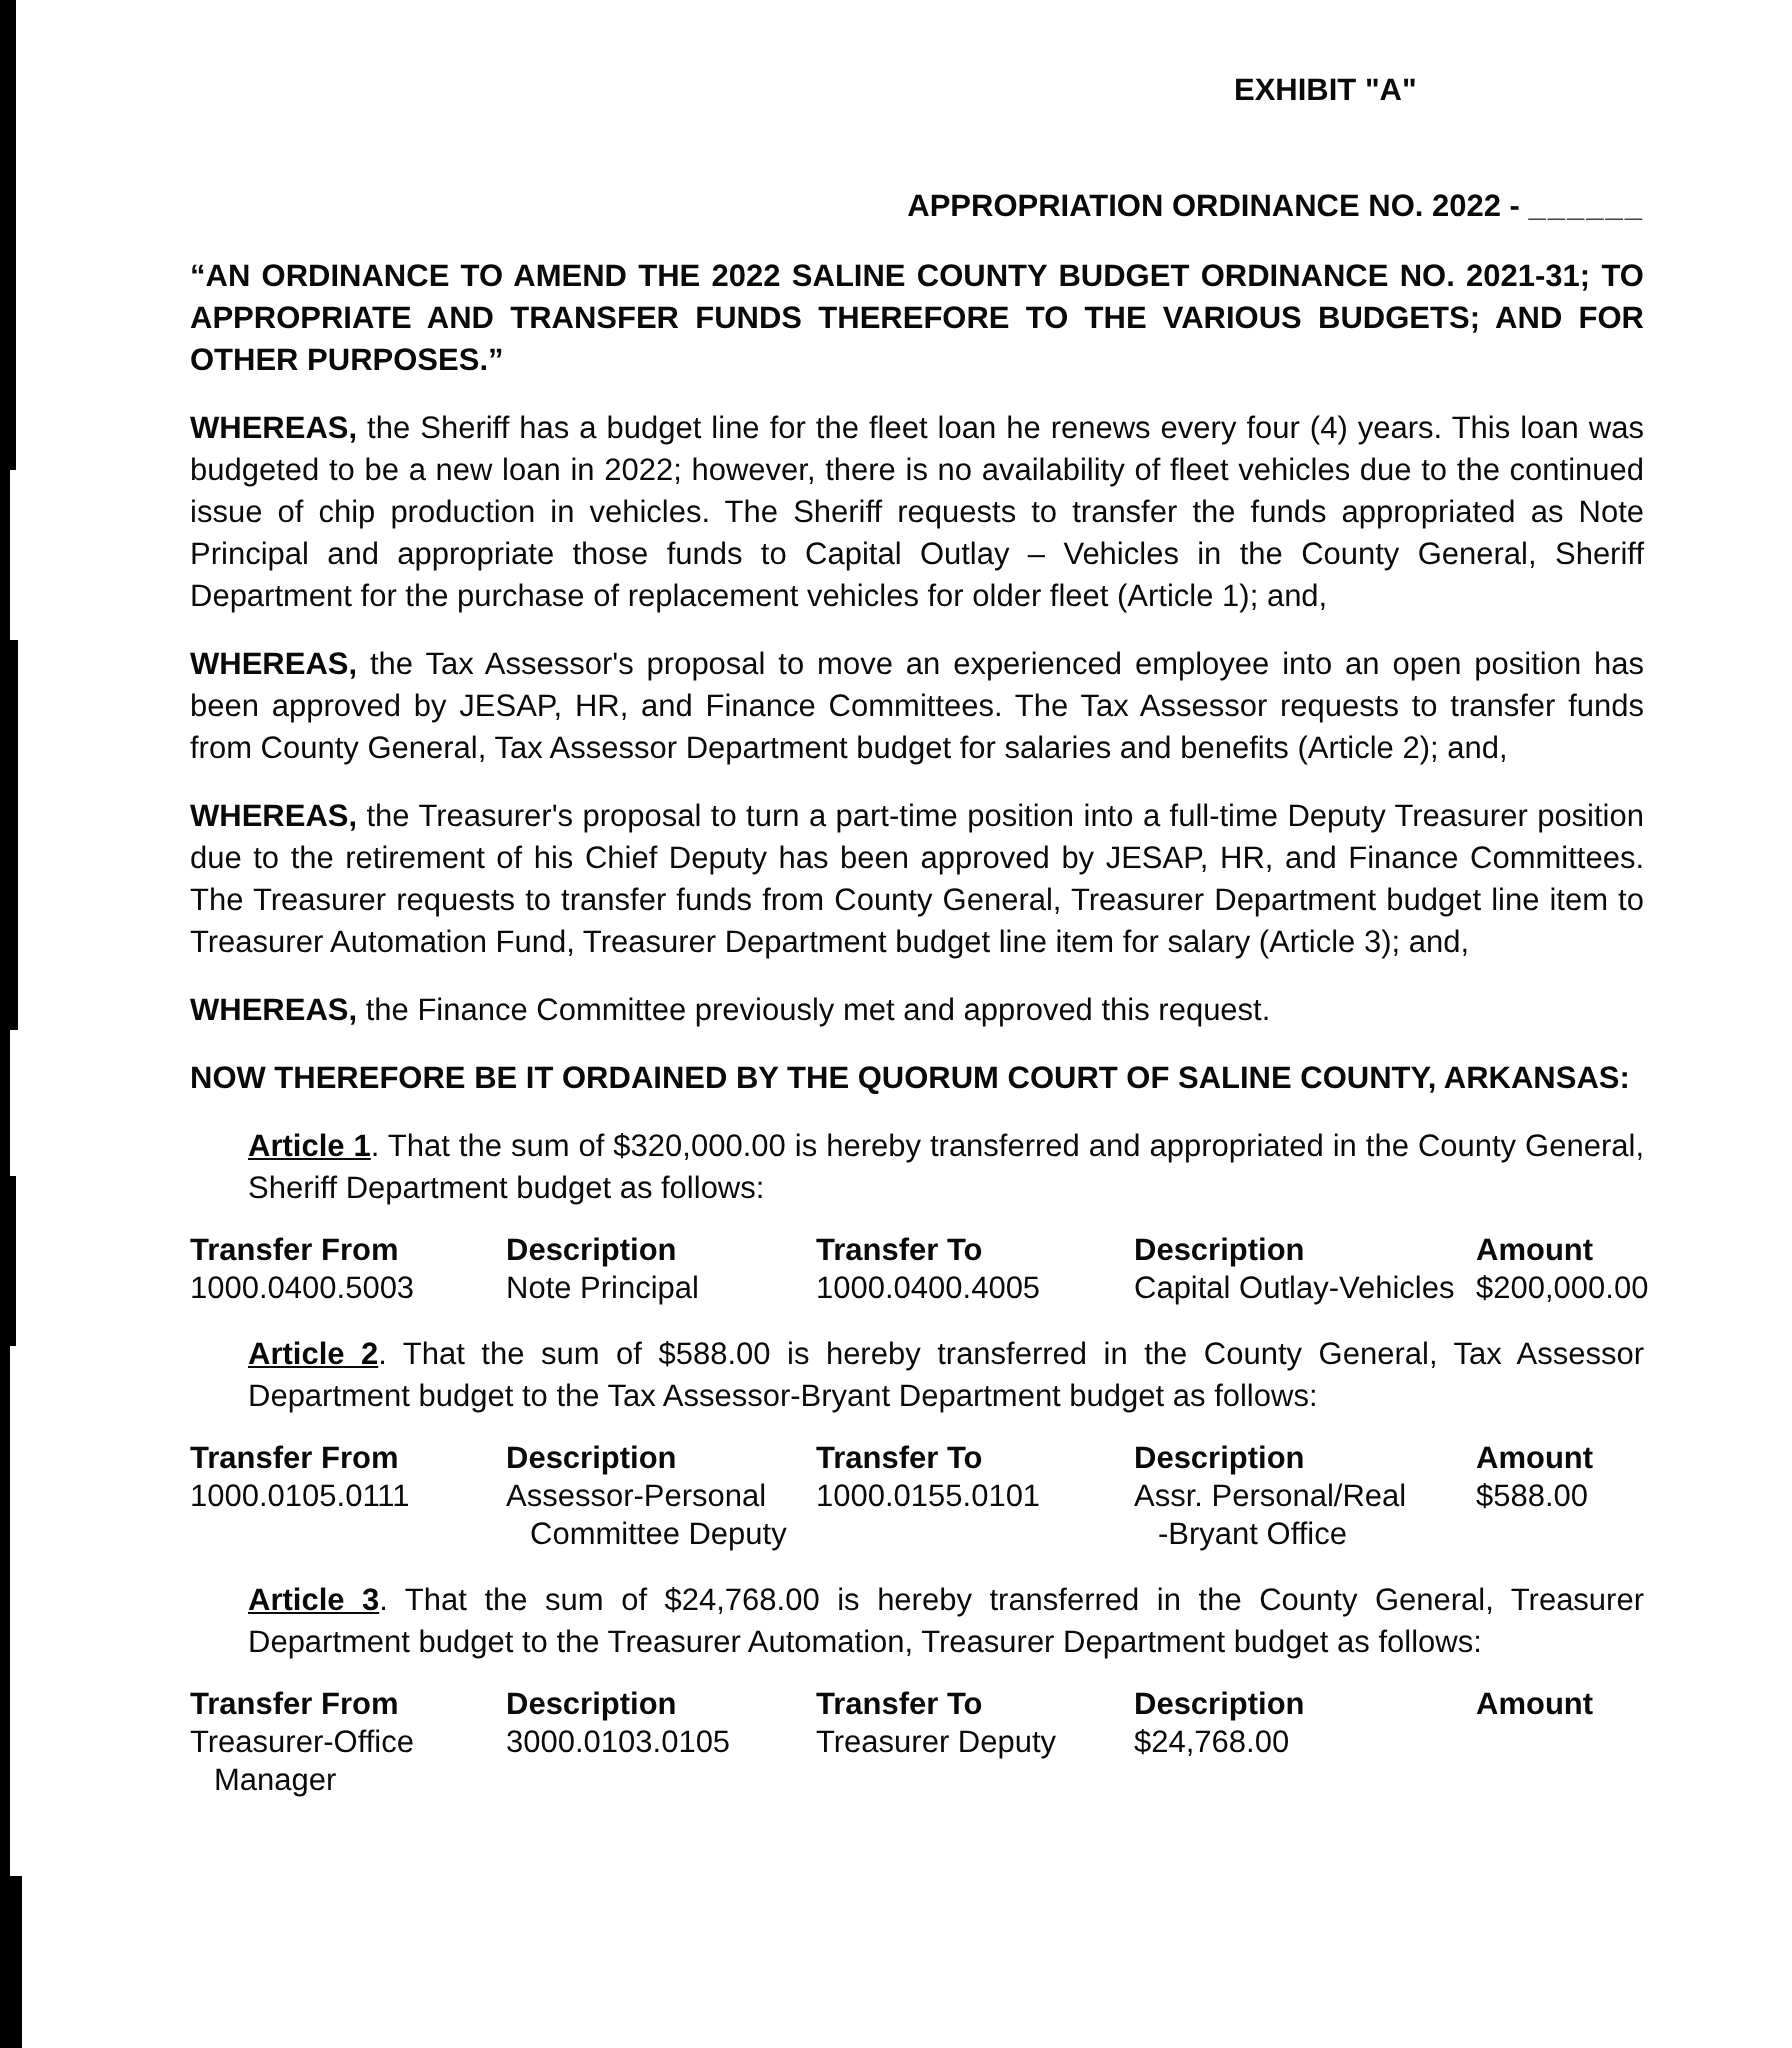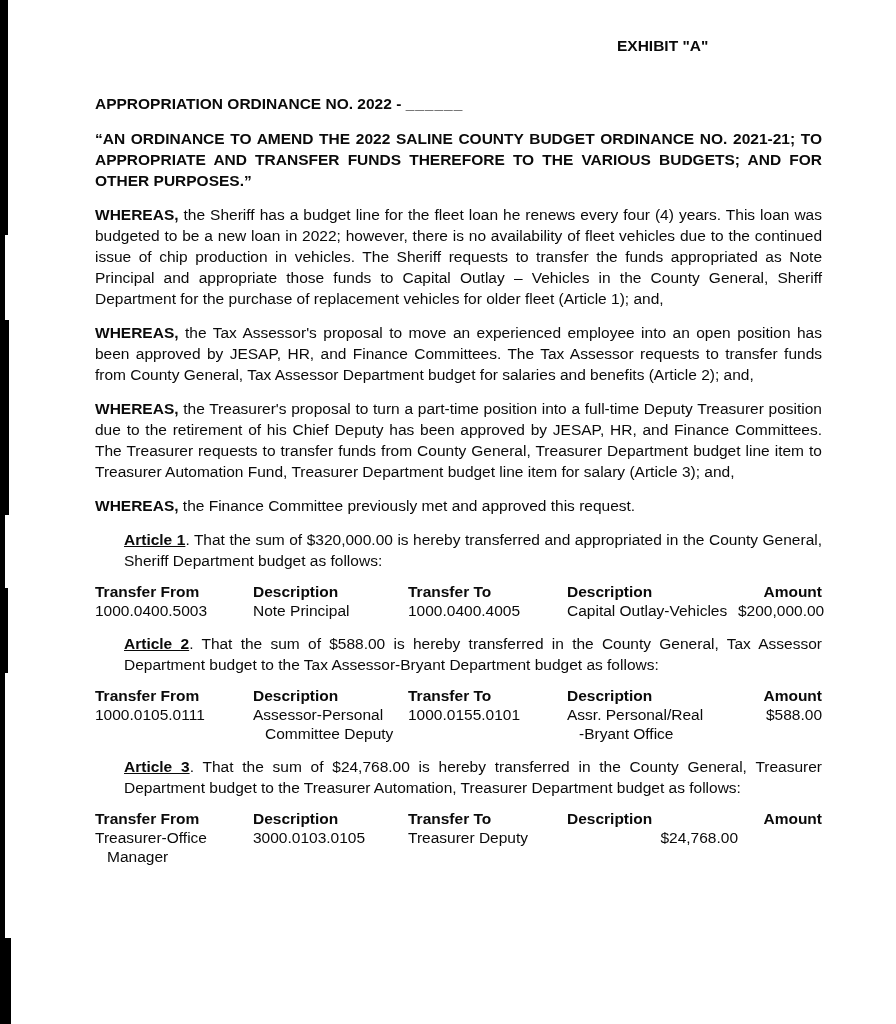--- a/index.html
+++ b/index.html
@@ -17,34 +17,34 @@
   .b3 { top:588px; height:85px;  width:8px; }
   .b4 { top:938px; height:86px;  width:11px; }
 
   .page { position:absolute; left:95px; top:35px; width:727px; }
 
   .bold { font-weight:bold; }
   .jtxt { text-align:justify; }
   p { margin:0 0 13px 0; }
 
   .exhibit { font-weight:bold; padding-left:522px; margin-bottom:37px; white-space:nowrap; }
-  .doc-title { text-align:left; font-weight:bold; margin-bottom:14px; }
+  .doc-title { text-align:right; font-weight:bold; margin-bottom:14px; }
   .doc-title .blank { letter-spacing:1px; }
 
   .article-label { font-weight:bold; text-decoration:underline; }
   .article-para { margin-bottom:11px;margin-left:29px; }
 
   .xfer-table {
     display:grid;
     grid-template-columns:158px 155px 159px 171px 84px;
     line-height:19px;
     margin-bottom:13px;
   }
   .xfer-table .hdr { font-weight:bold; }
-  .xfer-table .num { text-align:right; }
+  .xfer-table .num { }
   .cell .l2 { padding-left:12px; }
   .t-last { margin-bottom:0; }
 </style>
 </head>
 <body>
 
 <div class="scan-strip"></div>
 <div class="bump b1"></div>
 <div class="bump b2"></div>
 <div class="bump b3"></div>
@@ -52,30 +52,31 @@
 
 <div class="page">
 
   <div class="exhibit">EXHIBIT "A"</div>
 
   <div class="doc-title">
     <span>APPROPRIATION ORDINANCE NO. 2022 - </span><span class="blank">______</span>
   </div>
 
 
-  <p class="bold jtxt">“AN ORDINANCE TO AMEND THE 2022 SALINE COUNTY BUDGET ORDINANCE NO. 2021-21; TO APPROPRIATE AND TRANSFER FUNDS THEREFORE TO THE VARIOUS BUDGETS; AND FOR OTHER PURPOSES.”</p>
+  <p class="bold jtxt">“AN ORDINANCE TO AMEND THE 2022 SALINE COUNTY BUDGET ORDINANCE NO. 2021-31; TO APPROPRIATE AND TRANSFER FUNDS THEREFORE TO THE VARIOUS BUDGETS; AND FOR OTHER PURPOSES.”</p>
 
   <p class="jtxt"><span class="bold">WHEREAS,</span><span> the Sheriff has a budget line for the fleet loan he renews every four (4) years.  This loan was budgeted to be a new loan in 2022; however, there is no availability of fleet vehicles due to the continued issue of chip production in vehicles.  The Sheriff requests to transfer the funds appropriated as Note Principal and appropriate those funds to Capital Outlay – Vehicles in the County General, Sheriff Department for the purchase of replacement vehicles for older fleet (Article 1); and,</span></p>
 
   <p class="jtxt"><span class="bold">WHEREAS,</span><span> the Tax Assessor's proposal to move an experienced employee into an open position has been approved by JESAP, HR, and Finance Committees.  The Tax Assessor requests to transfer funds from County General, Tax Assessor Department budget for salaries and benefits (Article 2); and,</span></p>
 
   <p class="jtxt"><span class="bold">WHEREAS,</span><span> the Treasurer's proposal to turn a part-time position into a full-time Deputy Treasurer position due to the retirement of his Chief Deputy has been approved by JESAP, HR, and Finance Committees.  The Treasurer requests to transfer funds from County General, Treasurer Department budget line item to Treasurer Automation Fund, Treasurer Department budget line item for salary (Article 3); and,</span></p>
 
   <p class="jtxt"><span class="bold">WHEREAS,</span><span> the Finance Committee previously met and approved this request.</span></p>
 
+  <p class="bold jtxt">NOW THEREFORE BE IT ORDAINED BY THE QUORUM COURT OF SALINE COUNTY, ARKANSAS:</p>
 
   <p class="jtxt article-para"><span class="article-label">Article 1</span><span>.  That the sum of $320,000.00 is hereby transferred and appropriated in the County General, Sheriff Department budget as follows:</span></p>
 
   <div class="xfer-table">
     <div class="hdr">Transfer From</div>
     <div class="hdr">Description</div>
     <div class="hdr">Transfer To</div>
     <div class="hdr">Description</div>
     <div class="hdr num">Amount</div>
     <div class="cell">1000.0400.5003</div>

